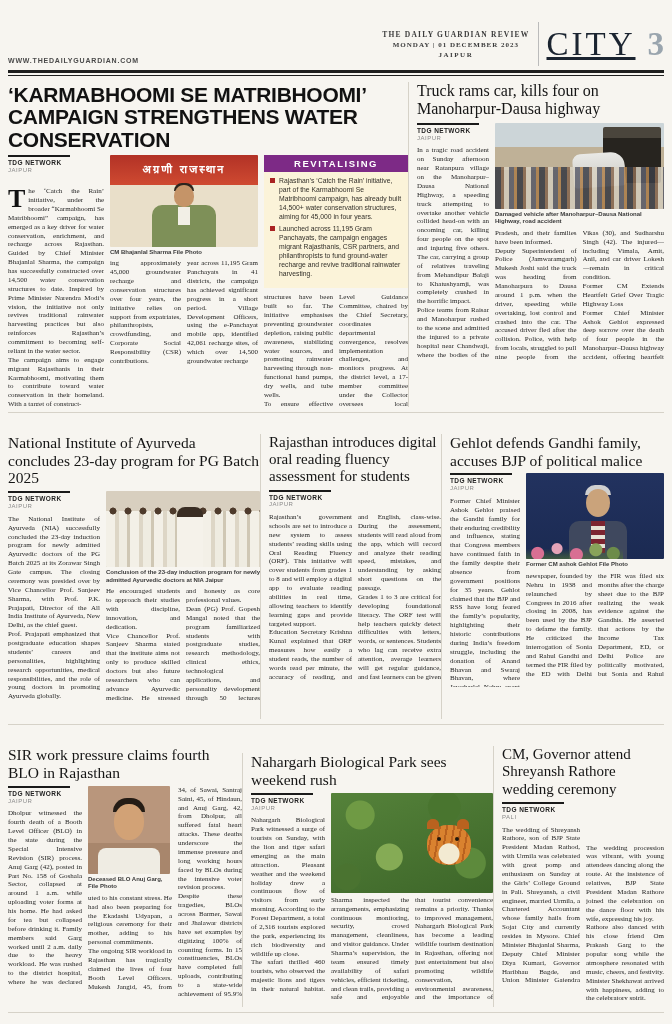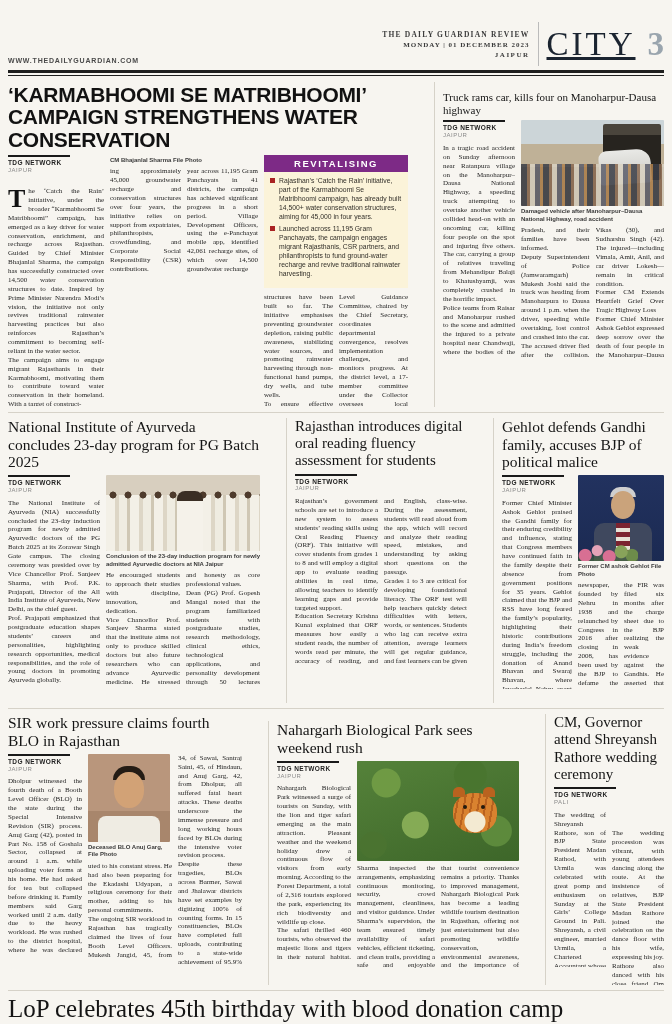--- a/index.html
+++ b/index.html
@@ -6,33 +6,33 @@
   .page{
     position:relative;width:672px;height:1024px;margin:0 auto;
     background:#f7f5f0;box-sizing:border-box;padding:10px 8px 6px 8px;
     overflow:hidden;color:#1c1c1c;
     font-family:"Liberation Serif","DejaVu Serif",serif;
   }
   
   .mast{display:flex;justify-content:space-between;align-items:flex-end;height:56px;}
   .site{font:bold 7px "Liberation Sans",sans-serif;letter-spacing:.8px;color:#4a4a4a;padding-bottom:2px;}
   .mast-right{display:flex;align-items:center;gap:8px;}
-  .pubinfo{text-align:right;font-family:"Liberation Serif",serif;color:#3c3c3c;}
+  .pubinfo{text-align:center;font-family:"Liberation Serif",serif;color:#3c3c3c;}
   .pubinfo .l1{font-weight:bold;font-size:7.5px;letter-spacing:1.2px;}
   .pubinfo .l2{font-weight:bold;font-size:7px;letter-spacing:1px;margin-top:2px;}
   .pubinfo .l3{font-weight:bold;font-size:7px;letter-spacing:1.5px;margin-top:2px;}
   .vr{width:1px;height:44px;background:#bbb;}
   .section-name{font-family:"Liberation Serif",serif;font-size:33px;letter-spacing:3px;color:#1b2430;line-height:1;text-decoration:underline;}
   .pageno{font-family:"Liberation Serif",serif;font-weight:bold;font-size:33px;color:#9aa5ae;line-height:1;margin-left:4px;}
   .rule-thick{height:3px;background:#1f1f1f;margin-top:4px;}
   .rule-thin{height:1px;background:#1f1f1f;margin-top:2px;margin-bottom:6px;}
   
-  .row{display:flex;gap:26px;}
+  .row{display:flex;gap:0;}
   .sep-l{border-left:1px solid #d6d2c8;padding-left:8px;}
-  .sep-t{border-top:1px solid #d6d2c8;padding-top:5px;margin-top:5px;}
+  .sep-t{border-top:1px solid #d6d2c8;padding-top:21px;margin-top:5px;}
   .hl-main{font:800 21px/1.06 "Liberation Sans","DejaVu Sans",sans-serif;letter-spacing:-.3px;color:#121212;margin:2px 0 4px 0;}
   .hl-serif{font-family:"Liberation Serif",serif;font-weight:normal;color:#151515;margin:0 0 4px 0;}
   .byline{border-top:2px solid #1a1a1a;width:62px;padding-top:2px;margin-bottom:4px;}
   .byline .net{font:bold 6.5px/1.2 "Liberation Sans",sans-serif;letter-spacing:.4px;color:#222;}
   .byline .loc{font:6px/1.3 "Liberation Sans",sans-serif;color:#8a8a8a;letter-spacing:.5px;}
   .bt{font-size:7px;line-height:1.27;text-align:justify;white-space:pre-line;overflow:hidden;color:#242424;}
   .cols{display:flex;gap:6px;}
   .cols>div{flex:1;min-width:0;}
   .cap{font:bold 6px/1.25 "Liberation Sans",sans-serif;color:#3a3a3a;margin:2px 0 3px 0;}
   .dropcap{float:left;font:bold 26px/22px "Liberation Serif",serif;padding:1px 3px 0 0;color:#111;}
@@ -116,20 +116,27 @@
           <div class="byline">
             <div class="net">TDG NETWORK</div>
             <div class="loc">JAIPUR</div>
           </div>
           <div class="bt clip" style="height:228px;">
             <span class="dropcap">T</span><span>he ‘Catch the Rain’ initiative, under the broader “Karmabhoomi Se Matribhoomi” campaign, has emerged as a key driver for water conservation, enrichment, and recharge across Rajasthan. Guided by Chief Minister Bhajanlal Sharma, the campaign has successfully constructed over 14,500 water conservation structures to date. Inspired by Prime Minister Narendra Modi’s vision, the initiative not only revives traditional rainwater harvesting practices but also reinforces Rajasthan’s commitment to becoming self-reliant in the water sector.
 The campaign aims to engage migrant Rajasthanis in their Karmabhoomi, motivating them to contribute toward water conservation in their homeland. With a target of construct-</span>
           </div>
         </div>
         <div style="flex:0 0 148px;">
+          <div class="ph ph-cm">
+            <div class="cm-banner">अग्रणी राजस्थान</div>
+            <div class="cm-bodyshape"></div>
+            <div class="cm-shirt"></div>
+            <div class="cm-hair"></div>
+            <div class="cm-head"></div>
+          </div>
           <div class="cap">CM Bhajanlal Sharma File Photo</div>
           <div class="cols">
             <div class="bt clip" style="height:106px;">ing approximately 45,000 groundwater recharge and conservation structures over four years, the initiative relies on support from expatriates, philanthropists, crowdfunding, and Corporate Social Responsibility (CSR) contributions.
 Launched in July this</div>
             <div class="bt clip" style="height:106px;">year across 11,195 Gram Panchayats in 41 districts, the campaign has achieved significant progress in a short period. Village Development Officers, using the e-Panchayat mobile app, identified 42,061 recharge sites, of which over 14,500 groundwater recharge</div>
           </div>
         </div>
         <div style="flex:1;min-width:0;">
           <div class="infobox">
             <div class="ib-title">REVITALISING</div>
@@ -148,21 +155,21 @@
             <div class="bt clip" style="height:118px;">structures have been built so far. The initiative emphasises preventing groundwater depletion, raising public awareness, stabilizing water sources, and promoting rainwater harvesting through non-functional hand pumps, dry wells, and tube wells.
 To ensure effective implementation, a 31-member State Campaign Committee has been formed under the Chief Minister’s chairmanship. Additionally, a 20-member State-</div>
             <div class="bt clip" style="height:118px;">Level Guidance Committee, chaired by the Chief Secretary, coordinates departmental convergence, resolves implementation challenges, and monitors progress. At the district level, a 17-member committee under the Collector oversees local execution, with the Ground Water Department serving as the nodal agency.
 Alongside this campaign, the “Vande Ganga Jal Sanrakshan – Jan Abhiyan” has been conducted under the Chief Minister’s leadership.</div>
           </div>
         </div>
       </div>
     </article>
 
     <article class="truck sep-l">
-      <h2 class="hl-serif" style="font-size:11px;line-height:1.15;margin-top:9px;">Truck rams car, kills four on Manoharpur-Dausa highway</h2>
+      <h2 class="hl-serif" style="font-size:16px;line-height:1.15;">Truck rams car, kills four on Manoharpur-Dausa highway</h2>
       <div class="cols h260">
         <div style="flex:0 0 72px;">
           <div class="byline">
             <div class="net">TDG NETWORK</div>
             <div class="loc">JAIPUR</div>
           </div>
           <div class="bt clip" style="height:212px;">In a tragic road accident on Sunday afternoon near Ratanpura village on the Manoharpur–Dausa National Highway, a speeding truck attempting to overtake another vehicle collided head-on with an oncoming car, killing four people on the spot and injuring five others. The car, carrying a group of relatives traveling from Mehandipur Balaji to Khatushyamji, was completely crushed in the horrific impact.
 Police teams from Raisar and Manoharpur rushed to the scene and admitted the injured to a private hospital near Chandwaji, where the bodies of the deceased were also kept in the mortuary. Traffic on the national highway remained disrupted for nearly half an hour until the mangled vehicles were removed with a crane. The deceased belonged to Rajasthan, Haryana, and Uttar</div>
         </div>
         <div style="flex:1;min-width:0;">

